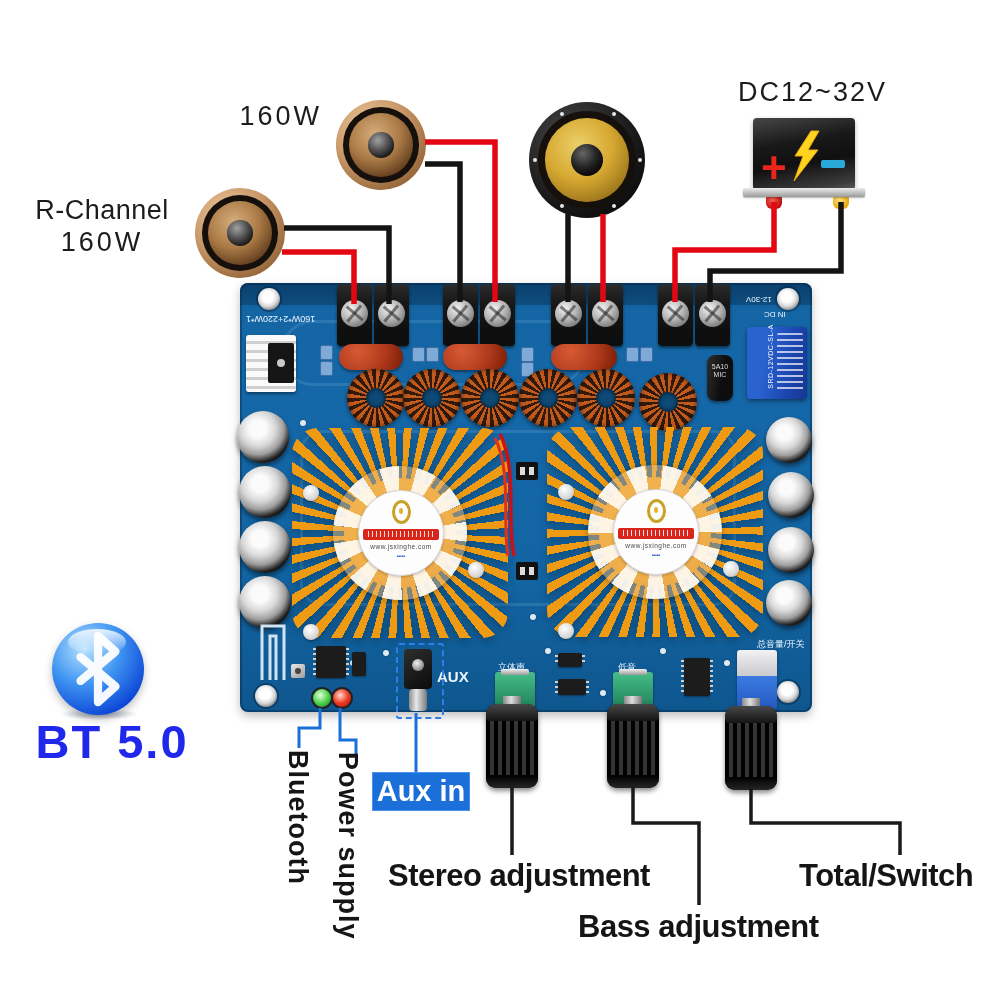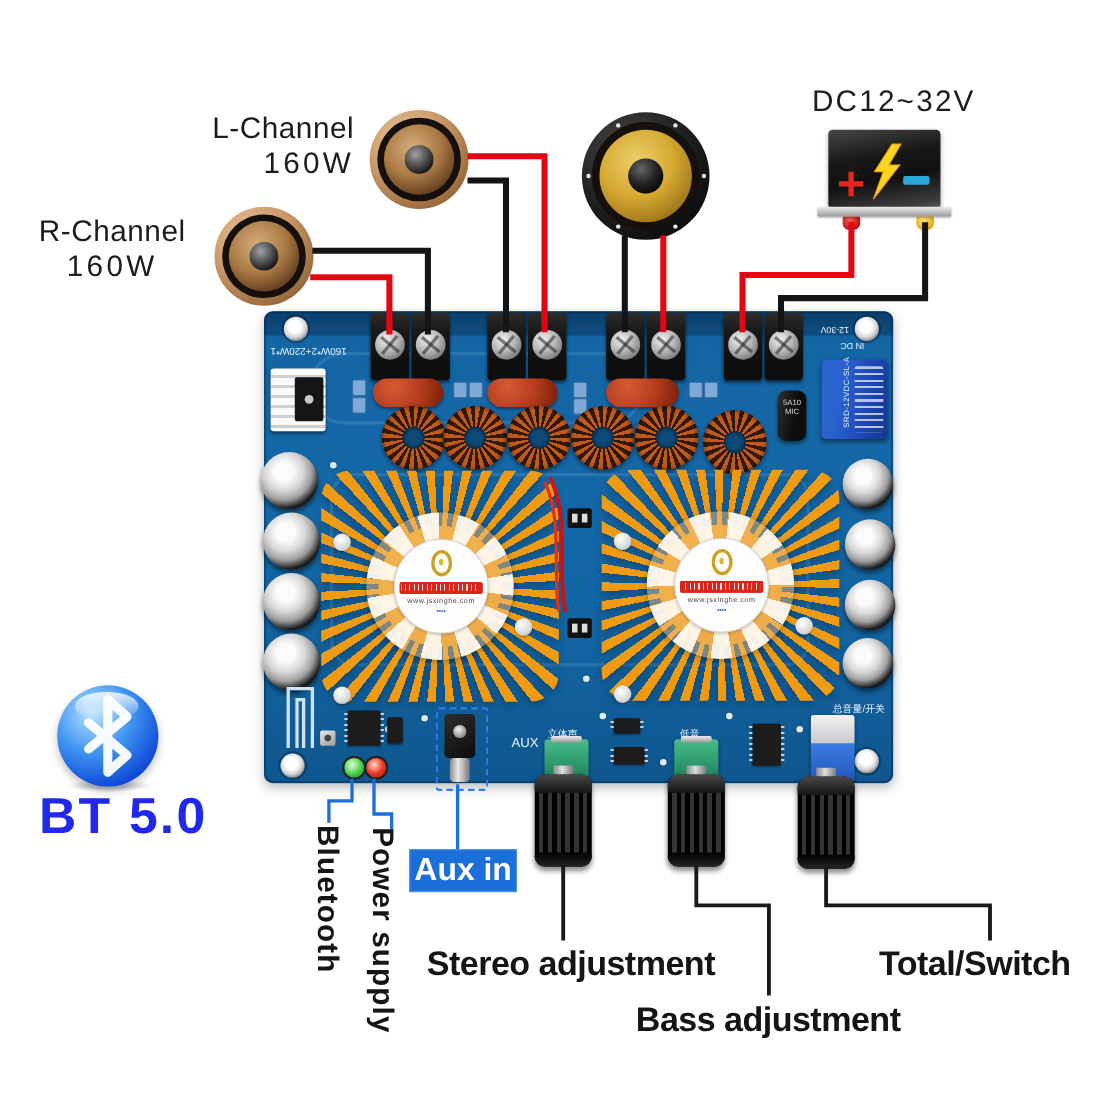--- a/index.html
+++ b/index.html
@@ -191,21 +191,21 @@
         <div class="screw"></div>
       </div>
     <div class="tcell">
         <div class="screw"></div>
       </div>
   </div>
 
   <div class="abs silk flip" style="left:246px;top:314px;font-size:9px;">160W*2+220W*1</div>
   <div class="abs silk flip" style="left:746px;top:295px;font-size:8px;">12-30V</div>
   <div class="abs silk flip" style="left:764px;top:310px;font-size:8px;">IN DC</div>
-  <div class="abs silk" style="left:437px;top:668px;font-size:12px;font-weight:normal;margin-left:28px;">AUX</div>
+  <div class="abs silk" style="left:437px;top:668px;font-size:15px;font-weight:bold;">AUX</div>
   <div class="abs silk" style="left:498px;top:661px;font-size:9px;">立体声</div>
   <div class="abs silk" style="left:618px;top:661px;font-size:9px;">低音</div>
   <div class="abs silk" style="left:733px;top:638px;font-size:9px;margin-left:24px;">总音量/开关</div>
 
   <div class="abs redcap" style="left:339px;top:344px;width:64px;"></div>
   <div class="abs redcap" style="left:443px;top:344px;width:64px;"></div>
   <div class="abs redcap" style="left:551px;top:344px;width:66px;"></div>
   <div class="abs mcap" style="left:320px;top:345px;"></div>
   <div class="abs mcap" style="left:320px;top:361px;"></div>
   <div class="abs mcap" style="left:412px;top:347px;"></div>
@@ -360,21 +360,20 @@
     <path d="M512 786 V855" fill="none" stroke="#1a1a1a" stroke-width="3.5"></path>
     <path d="M633 786 V823 H699 V905" fill="none" stroke="#1a1a1a" stroke-width="3.5"></path>
     <path d="M751 788 V823 H900 V855" fill="none" stroke="#1a1a1a" stroke-width="3.5"></path>
 
     <path d="M320 708 V728 H299 V748" fill="none" stroke="#1a6fd8" stroke-width="3"></path>
     <path d="M340 708 V740 H356 V754" fill="none" stroke="#1a6fd8" stroke-width="3"></path>
     <path d="M416 713 V772" fill="none" stroke="#1a6fd8" stroke-width="3"></path>
   </svg>
 
   <div class="abs toplabel" style="left:162px;top:100px;width:160px;text-align:right;">
-    <div>L-Channel</div>
     <div class="pw">160W</div>
   </div>
   <div class="abs toplabel" style="left:22px;top:194px;width:160px;text-align:center;">
     <div>R-Channel</div>
     <div class="pw">160W</div>
   </div>
   <div class="abs toplabel" style="left:504px;top:34px;width:160px;text-align:center;">
   </div>
   <div class="abs toplabel" style="left:730px;top:76px;width:165px;text-align:center;letter-spacing:2px;">DC12~32V</div>
 

